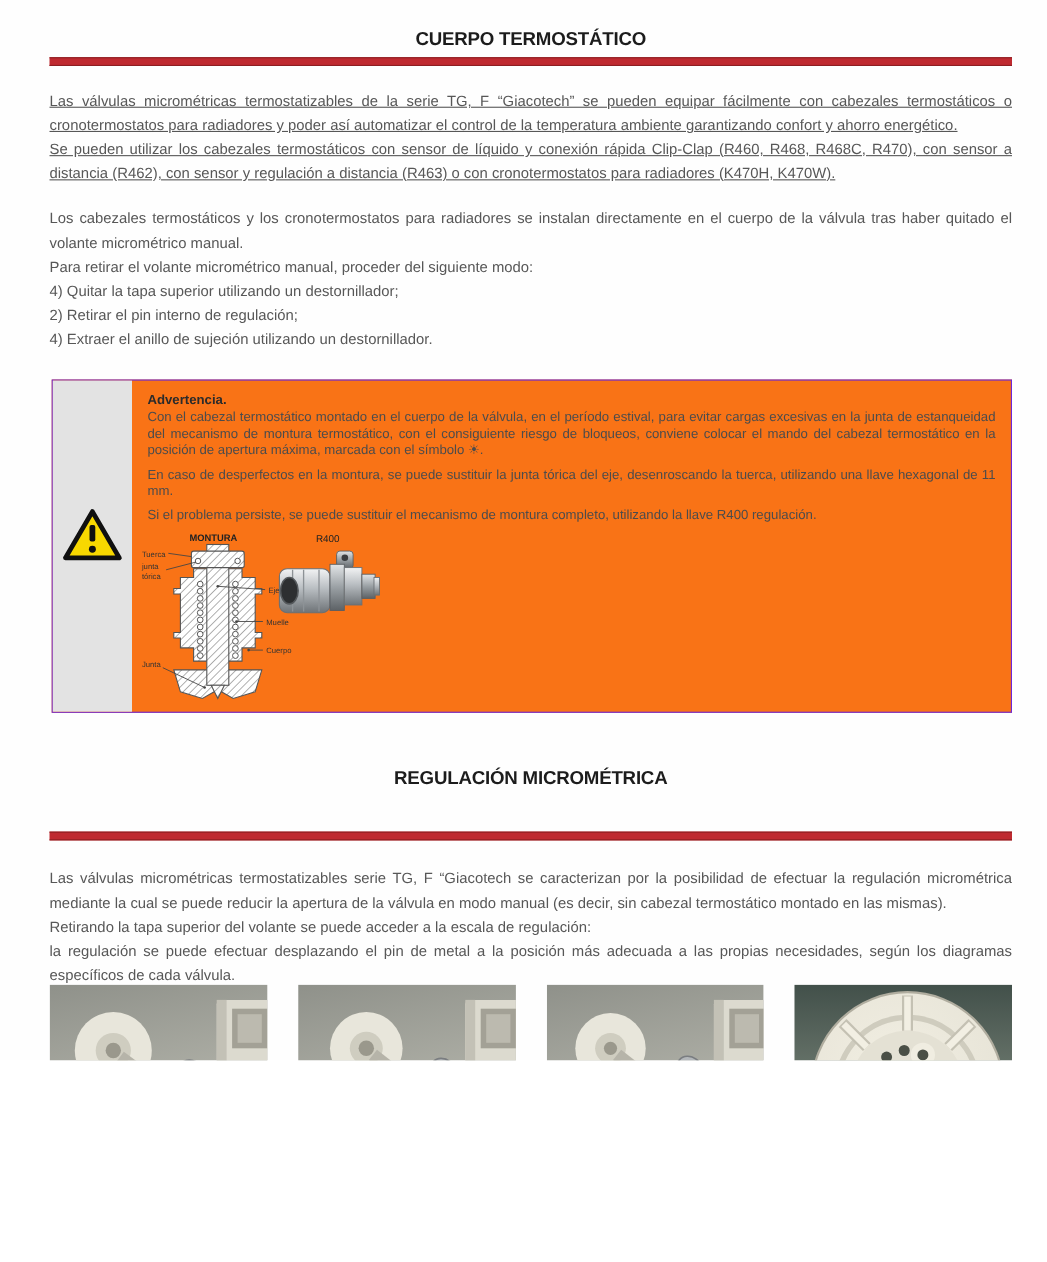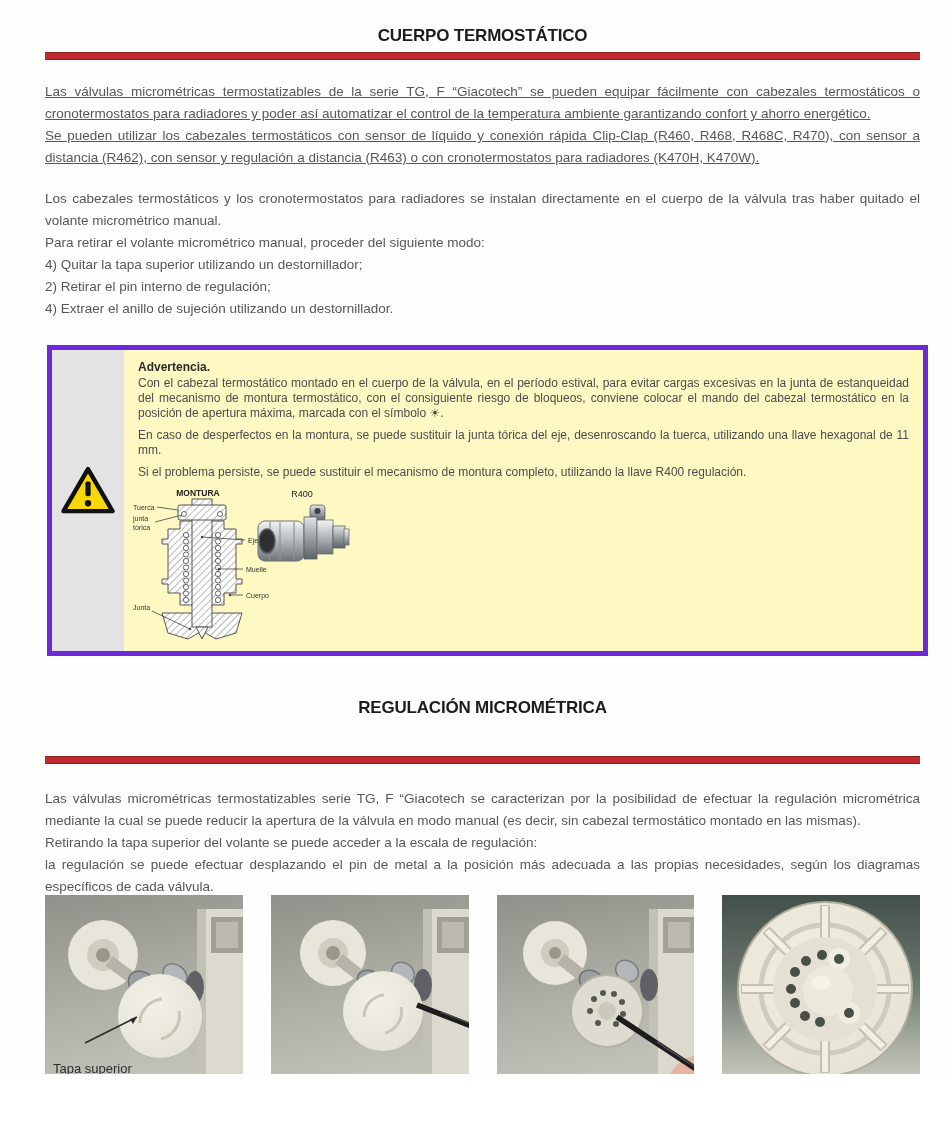--- a/index.html
+++ b/index.html
@@ -1,31 +1,31 @@
 <!DOCTYPE html>
 <html><head>
 <meta charset="utf-8">
 <style>
   html,body{margin:0;padding:0;background:#ffffff;}
-  .page{position:relative;width:952px;height:1074px;background:#fefefe;
+  .page{position:relative;width:952px;height:964px;background:#fefefe;
         font-family:"Liberation Sans","DejaVu Sans",sans-serif;overflow:hidden;}
   .sec-title{position:absolute;left:45px;width:875px;text-align:center;
         font-size:17px;font-weight:bold;color:#1c1c1c;letter-spacing:-0.2px;}
   .rule{position:absolute;left:45px;width:875px;height:6px;background:#bf2a30;
         border-top:1px solid #8e1e22;border-bottom:1px solid #8e1e22;}
   .t1{top:26px;} .r1{top:52px;}
   .t2{top:698px;} .r2{top:756px;}
   .para{position:absolute;left:45px;width:875px;color:#575757;font-size:13.5px;
         line-height:22px;text-align:justify;}
   .para p{margin:0;}
   .p1{top:81px;text-decoration:underline;} .p2{top:188px;} .p3{top:788px;}
   .p2 p,.p3 p{text-align:justify;}
   
   .warnbox{position:absolute;left:47px;top:345px;width:871px;height:301px;
-        border:5px solid #6d28d9;background:#fef9c3;display:flex;}
+        border:1px solid #6d28d9;background:#f97316;display:flex;}
   .warn-icon-col{width:72px;background:#e3e3e3;flex:none;display:flex;
         align-items:center;justify-content:center;}
   .warn-icon-col svg{margin-top:-20px;}
   .warn-content{flex:1;padding:10px 14px 0 14px;overflow:hidden;}
   .warn-title{margin:0 0 2px 0;font-size:12px;font-weight:bold;color:#2b2b2b;}
   .warn-p{margin:0 0 7px 0;font-size:12px;line-height:15px;color:#4c4c4c;
         text-align:justify;}
   .diagram-row{position:relative;height:160px;margin-top:3px;}
   .montura-svg{position:absolute;left:-6px;top:0;}
   .diagram-label{font-size:7px;fill:#333;}

